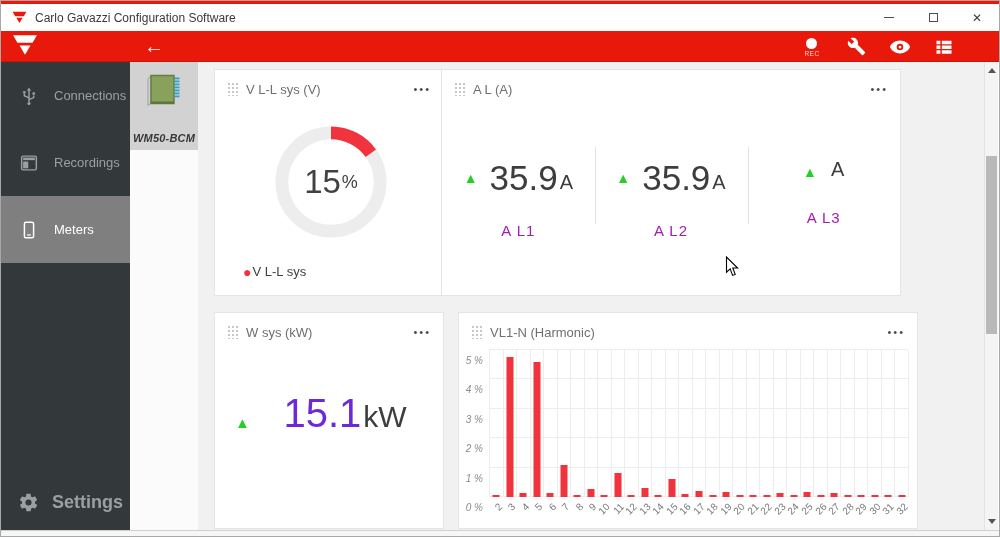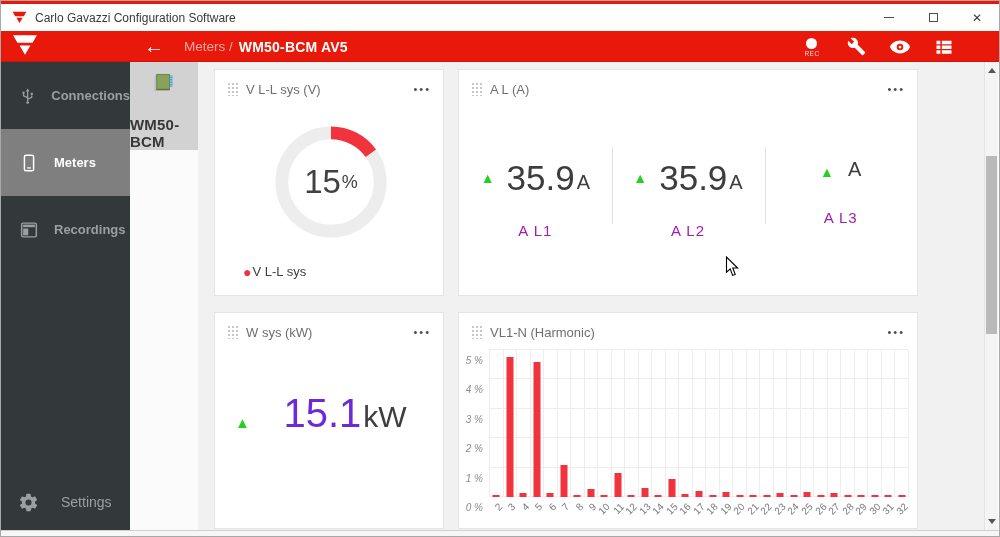--- a/index.html
+++ b/index.html
@@ -32,37 +32,37 @@
   .bc-title { color:#fff; font-size:14px; font-weight:bold; margin-left:6px; letter-spacing:.2px; }
   .ab-actions { position:absolute; right:40px; top:0; height:31px; display:flex; }
   .ab-act { width:30px; height:31px; margin-left:14px; display:flex; align-items:center; justify-content:center; position:relative; }
   .rec-wrap { display:flex; flex-direction:column; align-items:center; margin-top:2px; }
   .rec-dot { width:11px; height:11px; border-radius:50%; background:#fff; }
   .rec-label { font-size:6.5px; color:#ffd9d6; letter-spacing:.5px; margin-top:1px; }
 
   
   .sidebar { position:absolute; left:0; top:61px; width:129px; height:468px; background:#33383b; }
   .side-item { height:67px; display:flex; align-items:center; padding-left:17px; cursor:pointer; }
-  .side-item .lbl { margin-left:14px; font-size:13px; font-weight:bold; color:#9aa0a2; }
+  .side-item .lbl { margin-left:14px; font-size:13px; font-weight:normal; color:#9aa0a2; }
   .side-item.active { background:#7f7f7f; }
   .side-item.active .lbl { color:#fff; }
   .side-settings { position:absolute; left:0; bottom:4px; width:100%; height:48px;
                    display:flex; align-items:center; padding-left:17px; cursor:pointer; }
-  .side-settings .lbl { margin-left:22px; font-size:14px; font-weight:normal; color:#9aa0a2; }
+  .side-settings .lbl { margin-left:13px; font-size:18px; font-weight:bold; color:#9aa0a2; }
 
   .device-col { position:absolute; left:129px; top:61px; width:68px; height:468px; background:#fbfbfb; }
   .device-tile { height:88px; background:#d2d2d2; display:flex; flex-direction:column;
                  align-items:center; padding-top:11px; cursor:pointer; }
-  .device-label { margin-top:23px; font-size:15px; color:#373737; font-weight:bold; letter-spacing:.2px; }
+  .device-label { margin-top:23px; font-size:11px; color:#373737; font-weight:bold; letter-spacing:.2px;font-style:italic; }
 
   .content { position:absolute; left:197px; top:61px; width:789px; height:468px; background:#f1f1f1; }
 
   .card { position:absolute; background:#fff; border:1px solid #e4e4e4; }
   .card-voltage  { left:16px;  top:7px;   width:230px; height:227px; }
-  .card-current  { left:260px; top:7px;   width:460px; height:227px; }
+  .card-current  { left:243px; top:7px;   width:460px; height:227px; }
   .card-power    { left:16px;  top:250px; width:230px; height:217px; }
   .card-harmonic { left:260px; top:250px; width:460px; height:217px; }
 
   .card-head { position:absolute; left:12px; right:12px; top:10px; height:18px; display:flex; align-items:center; }
   .drag-dots { width:11px; height:14px; margin-right:8px; cursor:grab;
     background-image: radial-gradient(#c7c7c7 1px, transparent 1.1px);
     background-size: 4px 4px; background-position:0 0; }
   .card-title { font-size:13px; color:#6f6f6f;text-align:right; }
   .card-menu { margin-left:auto; font-size:11px; color:#4a4a4a; letter-spacing:2px; cursor:pointer; line-height:1; }
 
@@ -143,24 +143,20 @@
   </div>
 
   <div class="appbar">
     <svg class="ab-logo" width="26" height="24" viewBox="0 0 24 22">
       <polygon points="1,1 23,1 19,8 5,8" fill="#fff"></polygon>
       <polygon points="7,10.5 17,10.5 12,19" fill="#fff"></polygon>
     </svg>
     <div class="back-btn">
         <span>←</span>
       </div>
-    <div class="breadcrumb">
-      <span class="bc-section">Meters /</span>
-      <span class="bc-title">WM50-BCM AV5</span>
-    </div>
     <div class="ab-actions">
       <div class="ab-act">
         <div class="rec-wrap">
           <div class="rec-dot"></div>
           <div class="rec-label">REC</div>
         </div>
       </div>
       <div class="ab-act">
         <svg width="19" height="19" viewBox="0 0 24 24">
           <path fill="#fff" d="M22.7 19l-9.1-9.1c.9-2.3.4-5-1.5-6.9-2-2-5-2.4-7.4-1.3L9 6 6 9 1.6 4.7C.4 7.1.9 10.1 2.9 12.1c1.9 1.9 4.6 2.4 6.9 1.5l9.1 9.1c.4.4 1 .4 1.4 0l2.3-2.3c.5-.4.5-1 .1-1.4z"></path>
@@ -194,34 +190,34 @@
         <path d="M12 2.6 L14.3 6.4 L9.7 6.4 Z" fill="#9aa0a2" stroke="none"></path>
         <line x1="12" y1="6" x2="12" y2="18.6"></line>
         <circle cx="12" cy="20.2" r="1.7" fill="#9aa0a2" stroke="none"></circle>
         <path d="M12 14 L6.9 11.7 L6.9 9.6"></path>
         <circle cx="6.9" cy="8" r="1.5" fill="#9aa0a2" stroke="none"></circle>
         <path d="M12 16 L17.1 13.7 L17.1 11.4"></path>
         <rect x="15.8" y="8" width="2.7" height="2.7" fill="#9aa0a2" stroke="none"></rect>
       </svg>
       <span class="lbl">Connections</span>
     </div>
-    <div class="side-item active">
-      <svg width="22" height="22" viewBox="0 0 24 24">
-        <rect x="7" y="3.5" width="10" height="17" rx="1.8" fill="none" stroke="#fff" stroke-width="1.6"></rect>
-        <line x1="10" y1="17.4" x2="14" y2="17.4" stroke="#fff" stroke-width="1.4"></line>
-      </svg>
-      <span class="lbl">Meters</span>
-    </div>
     <div class="side-item">
       <svg width="22" height="22" viewBox="0 0 24 24">
         <rect x="4" y="4.5" width="16" height="15" rx="1.5" fill="none" stroke="#9aa0a2" stroke-width="1.6"></rect>
         <rect x="5.6" y="6.1" width="12.8" height="2.8" fill="#9aa0a2"></rect>
         <rect x="5.6" y="10.4" width="5.6" height="7.4" fill="#9aa0a2"></rect>
       </svg>
       <span class="lbl">Recordings</span>
+    </div>
+    <div class="side-item active">
+      <svg width="22" height="22" viewBox="0 0 24 24">
+        <rect x="7" y="3.5" width="10" height="17" rx="1.8" fill="none" stroke="#fff" stroke-width="1.6"></rect>
+        <line x1="10" y1="17.4" x2="14" y2="17.4" stroke="#fff" stroke-width="1.4"></line>
+      </svg>
+      <span class="lbl">Meters</span>
     </div>
     <div class="side-settings">
       <svg width="21" height="21" viewBox="0 0 24 24">
         <path fill="#9aa0a2" d="M19.4 13c.04-.33.06-.66.06-1s-.02-.67-.06-1l2.1-1.65a.5.5 0 00.12-.64l-2-3.46a.5.5 0 00-.6-.22l-2.5 1a7.6 7.6 0 00-1.7-1l-.38-2.65A.5.5 0 0014 2h-4a.5.5 0 00-.5.42l-.38 2.65c-.6.25-1.18.58-1.7 1l-2.5-1a.5.5 0 00-.6.22l-2 3.46a.5.5 0 00.12.64L4.6 11c-.04.33-.06.66-.06 1s.02.67.06 1l-2.1 1.65a.5.5 0 00-.12.64l2 3.46c.14.24.42.34.6.22l2.5-1c.52.42 1.1.75 1.7 1l.38 2.65a.5.5 0 00.5.42h4a.5.5 0 00.5-.42l.38-2.65c.6-.25 1.18-.58 1.7-1l2.5 1c.25.1.5 0 .6-.22l2-3.46a.5.5 0 00-.12-.64L19.4 13zM12 15.5a3.5 3.5 0 110-7 3.5 3.5 0 010 7z"></path>
       </svg>
       <span class="lbl">Settings</span>
     </div>
   </div>
 
   <div class="device-col">

